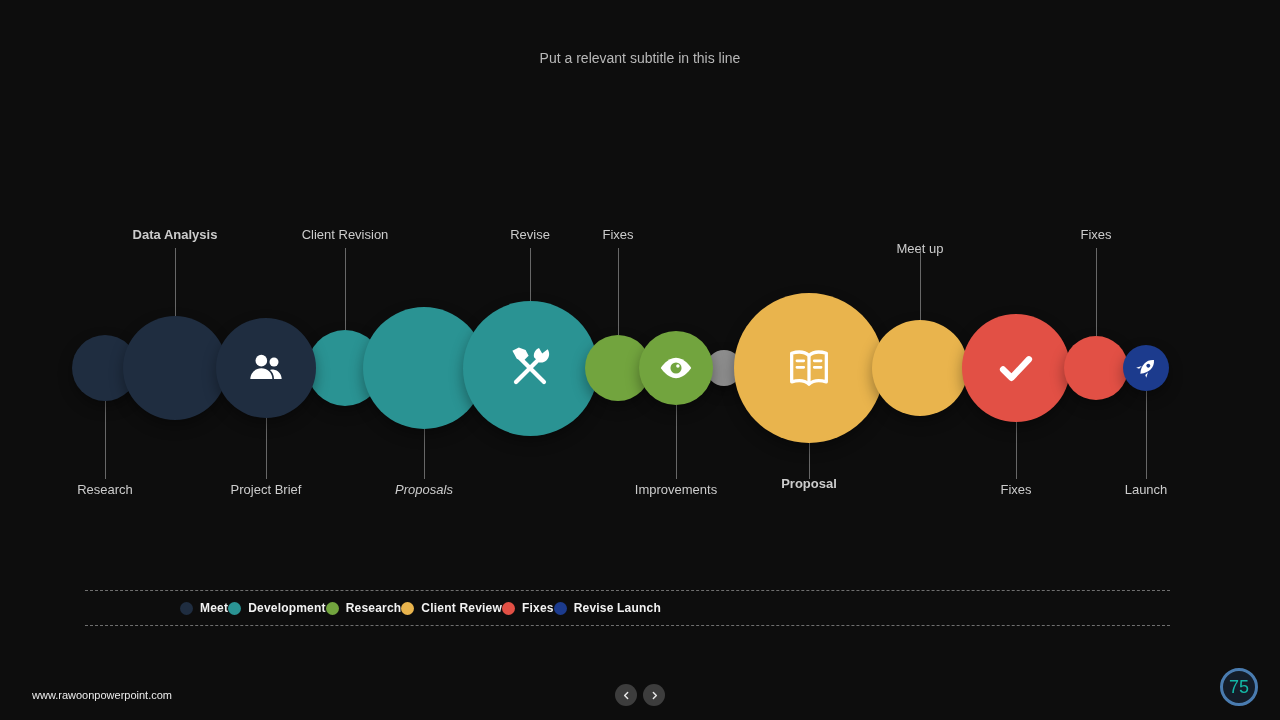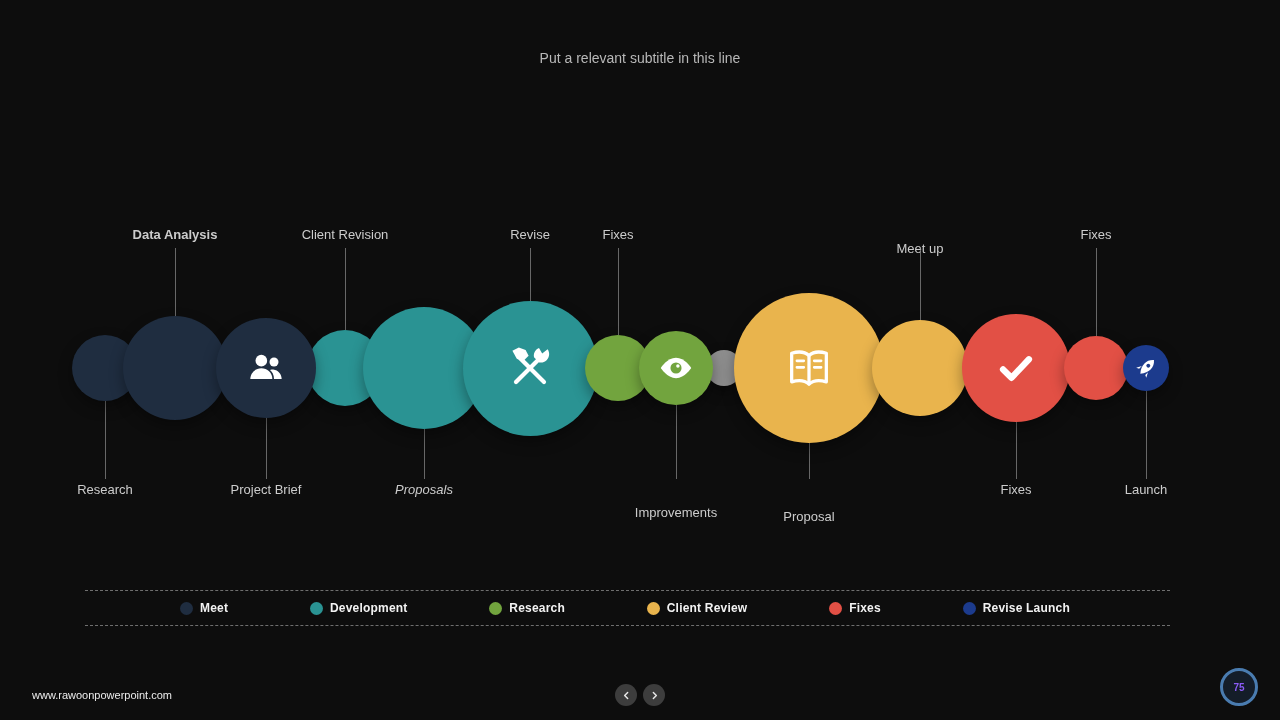--- a/index.html
+++ b/index.html
@@ -21,38 +21,38 @@
   }
   .circle-icon { display:block; }
   .circle-icon svg { width:100%; height:100%; display:block; }
   .step-label { position:absolute; width:200px; text-align:center; font-size:13px; color:var(--label-text,#cccccc); }
   .connector { position:absolute; width:1px; background:var(--connector,#8f8f8f); opacity:.7; }
 
   .legend {
     position:absolute; left:85px; top:590px; width:1085px; height:36px;
     border-top:1px dashed #6f6f6f; border-bottom:1px dashed #6f6f6f;
   }
-  .legend-row { display:flex; height:100%; align-items:center; justify-content:space-between; padding:0 100px 0 95px; }
+  .legend-row { display:flex; height:100%; align-items:center; justify-content:flex-start; padding:0 100px 0 95px; }
   .legend-item { display:flex; align-items:center; gap:7px; }
   .legend-dot { width:13px; height:13px; border-radius:50%; flex:0 0 auto; }
   .legend-label { font-size:12px; font-weight:bold; color:var(--legend-text,#f2f2f2); letter-spacing:.2px; }
 
   .site-url { position:absolute; left:32px; top:689px; font-size:11px; color:#ececec; }
   .nav { position:absolute; left:50%; top:684px; transform:translateX(-50%); display:flex; gap:6px; }
   .nav-btn {
     width:22px; height:22px; border-radius:50%; border:none; background:#3d3d3d;
     display:flex; align-items:center; justify-content:center; cursor:pointer; padding:0;
   }
   .nav-btn svg { width:11px; height:11px; display:block; }
   .page-badge {
     position:absolute; left:1220px; top:668px; width:38px; height:38px; border-radius:50%;
     border:3px solid var(--page-badge-ring,#4a7cb0); background:#141d29;
     display:flex; align-items:center; justify-content:center;
   }
-  .page-badge span { font-size:10px; color:#8b5cf6;font-weight:bold; }
+  .page-badge span { font-size:18px; color:#14b8a6; }
 </style>
 </head>
 <body>
 
 <div class="slide" id="slide" style="--background: #0d0d0d; --navy: #1f2d40; --teal: #2a9393; --green: #72a43e; --yellow: #e9b44d; --red: #e25045; --blue: #1c3b8d; --gray: #8e8e8e; --title-text: #4a4a4a; --subtitle-text: #b8b8b8; --label-text: #cccccc; --connector: #8f8f8f; --legend-text: #f2f2f2; --page-badge-ring: #4a7cb0;">
 
   <div class="header">
     <div class="subtitle">Put a relevant subtitle in this line</div>
   </div>
 
@@ -100,33 +100,33 @@
       <div class="connector" style="left: 618px; top: 248px; height: 87px;"></div>
       <div class="circle" style="left: 639px; top: 331px; width: 74px; height: 74px; background: rgb(114, 164, 62); color: rgb(114, 164, 62); z-index: 9;">
         <span class="circle-icon" style="width: 38px; height: 38px;">
           <svg viewBox="0 0 24 24">
             <path d="M12 5.6c-5.6 0-9.6 6.4-9.6 6.4s4 6.4 9.6 6.4 9.6-6.4 9.6-6.4-4-6.4-9.6-6.4z" fill="#fff"></path>
             <circle cx="12" cy="12" r="3.5" fill="currentColor"></circle>
             <circle cx="13.2" cy="10.7" r="1.1" fill="#fff"></circle>
           </svg>
         </span>
       </div>
-      <div class="step-label" style="left: 576px; top: 482px; margin-top: 23px;">Improvements</div>
+      <div class="step-label" style="left: 576px; top: 482px;">Improvements</div>
       <div class="connector" style="left: 676px; top: 405px; height: 74px;"></div>
       <div class="circle" style="left: 706px; top: 350px; width: 36px; height: 36px; background: rgb(142, 142, 142); color: rgb(142, 142, 142); z-index: 1;"></div>
       <div class="circle" style="left: 734px; top: 293px; width: 150px; height: 150px; background: rgb(233, 180, 77); color: rgb(233, 180, 77); z-index: 10;">
         <span class="circle-icon" style="width: 52px; height: 52px;">
           <svg viewBox="0 0 24 24" fill="none" stroke="#fff" stroke-width="1.5" stroke-linejoin="round" stroke-linecap="round">
             <path d="M12 6.2C10.2 4.6 7 4.3 4 5.2v13.2c3-.9 6.2-.6 8 1 1.8-1.6 5-1.9 8-1V5.2c-3-.9-6.2-.6-8 1z"></path>
             <path d="M12 6.2v13.2"></path>
             <path d="M6.4 8.7h3.2M6.4 11.7h3.2M14.4 8.7h3.2M14.4 11.7h3.2" stroke-width="1.2"></path>
           </svg>
         </span>
       </div>
-      <div class="step-label" style="left: 709px; top: 509px;">Proposal</div>
+      <div class="step-label" style="left: 709px; top: 476px; font-weight: bold;">Proposal</div>
       <div class="connector" style="left: 809px; top: 443px; height: 36px;"></div>
       <div class="circle" style="left: 872px; top: 320px; width: 96px; height: 96px; background: rgb(233, 180, 77); color: rgb(233, 180, 77); z-index: 11;"></div>
       <div class="step-label" style="left: 820px; top: 241px;">Meet up</div>
       <div class="connector" style="left: 920px; top: 248px; height: 72px;"></div>
       <div class="circle" style="left: 962px; top: 314px; width: 108px; height: 108px; background: rgb(226, 80, 69); color: rgb(226, 80, 69); z-index: 12;">
         <span class="circle-icon" style="width: 42px; height: 42px;">
           <svg viewBox="0 0 24 24" fill="none" stroke="#fff" stroke-width="3.6" stroke-linecap="round" stroke-linejoin="round">
             <path d="M4.6 12.8l4.8 4.8L19.4 7"></path>
           </svg>
         </span>

